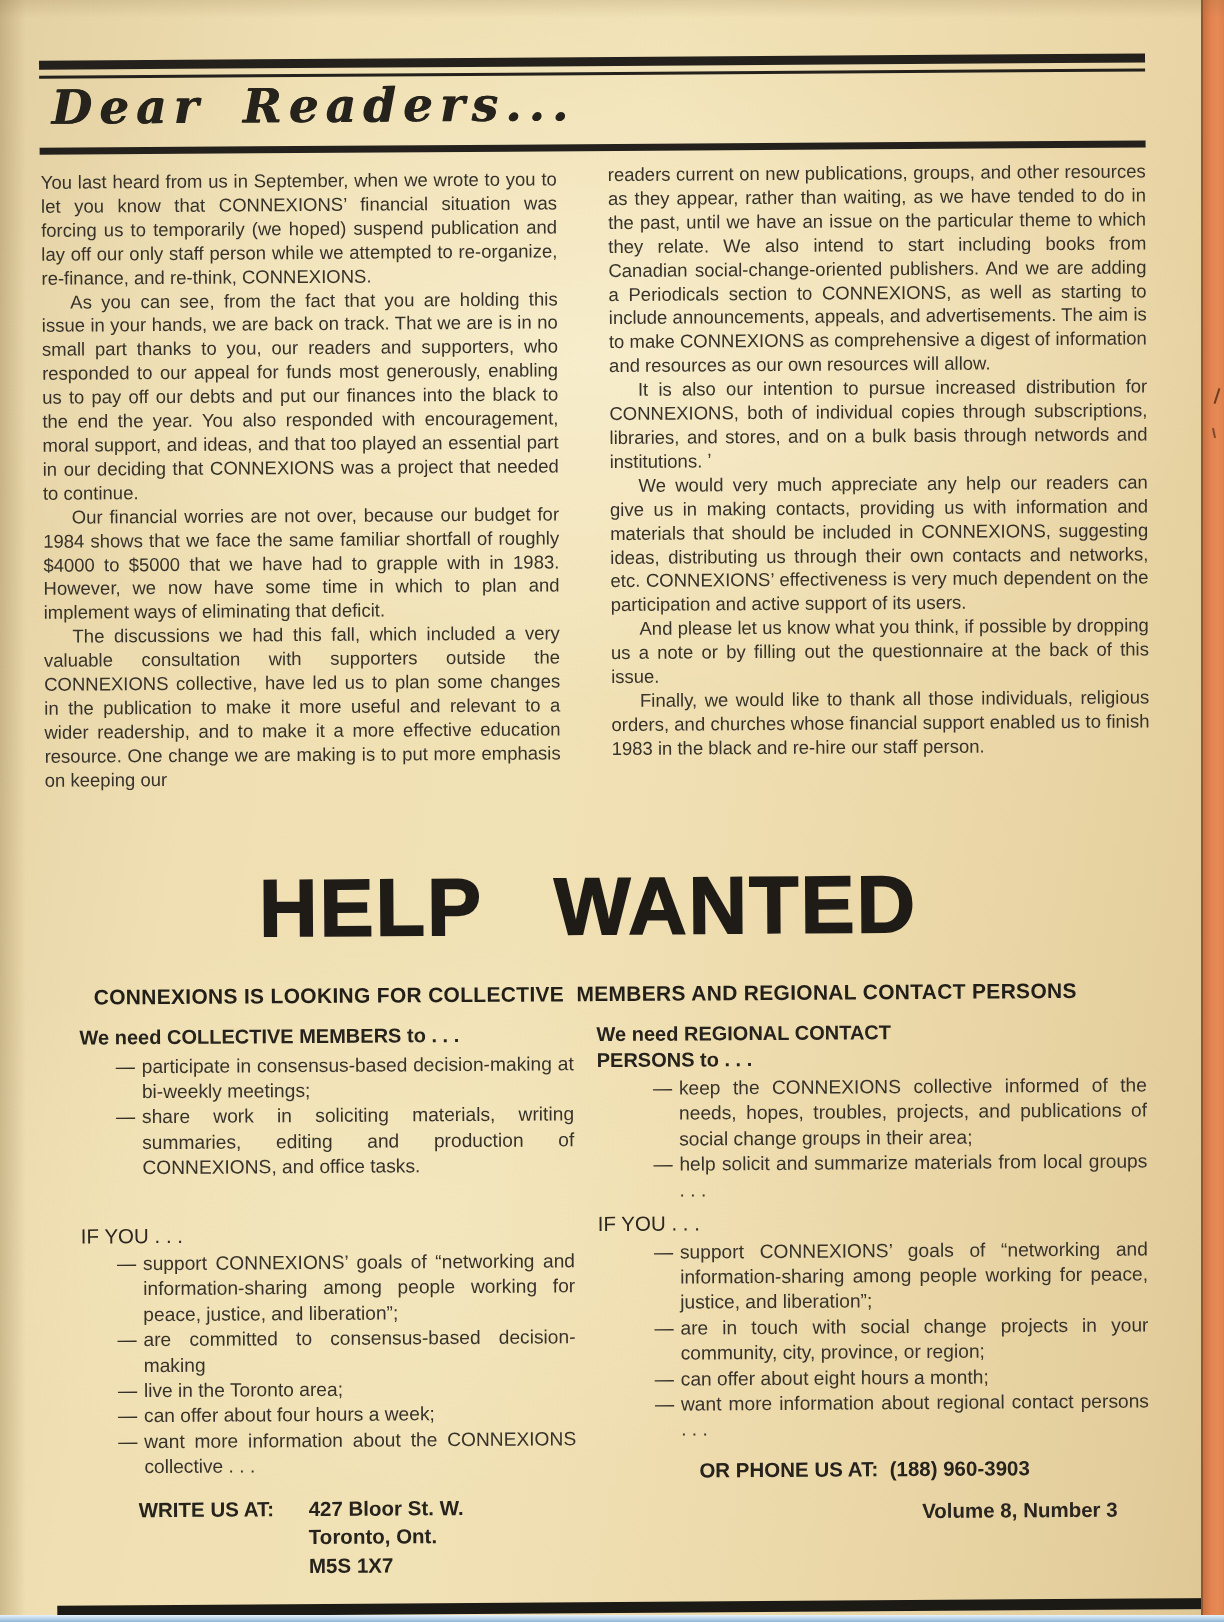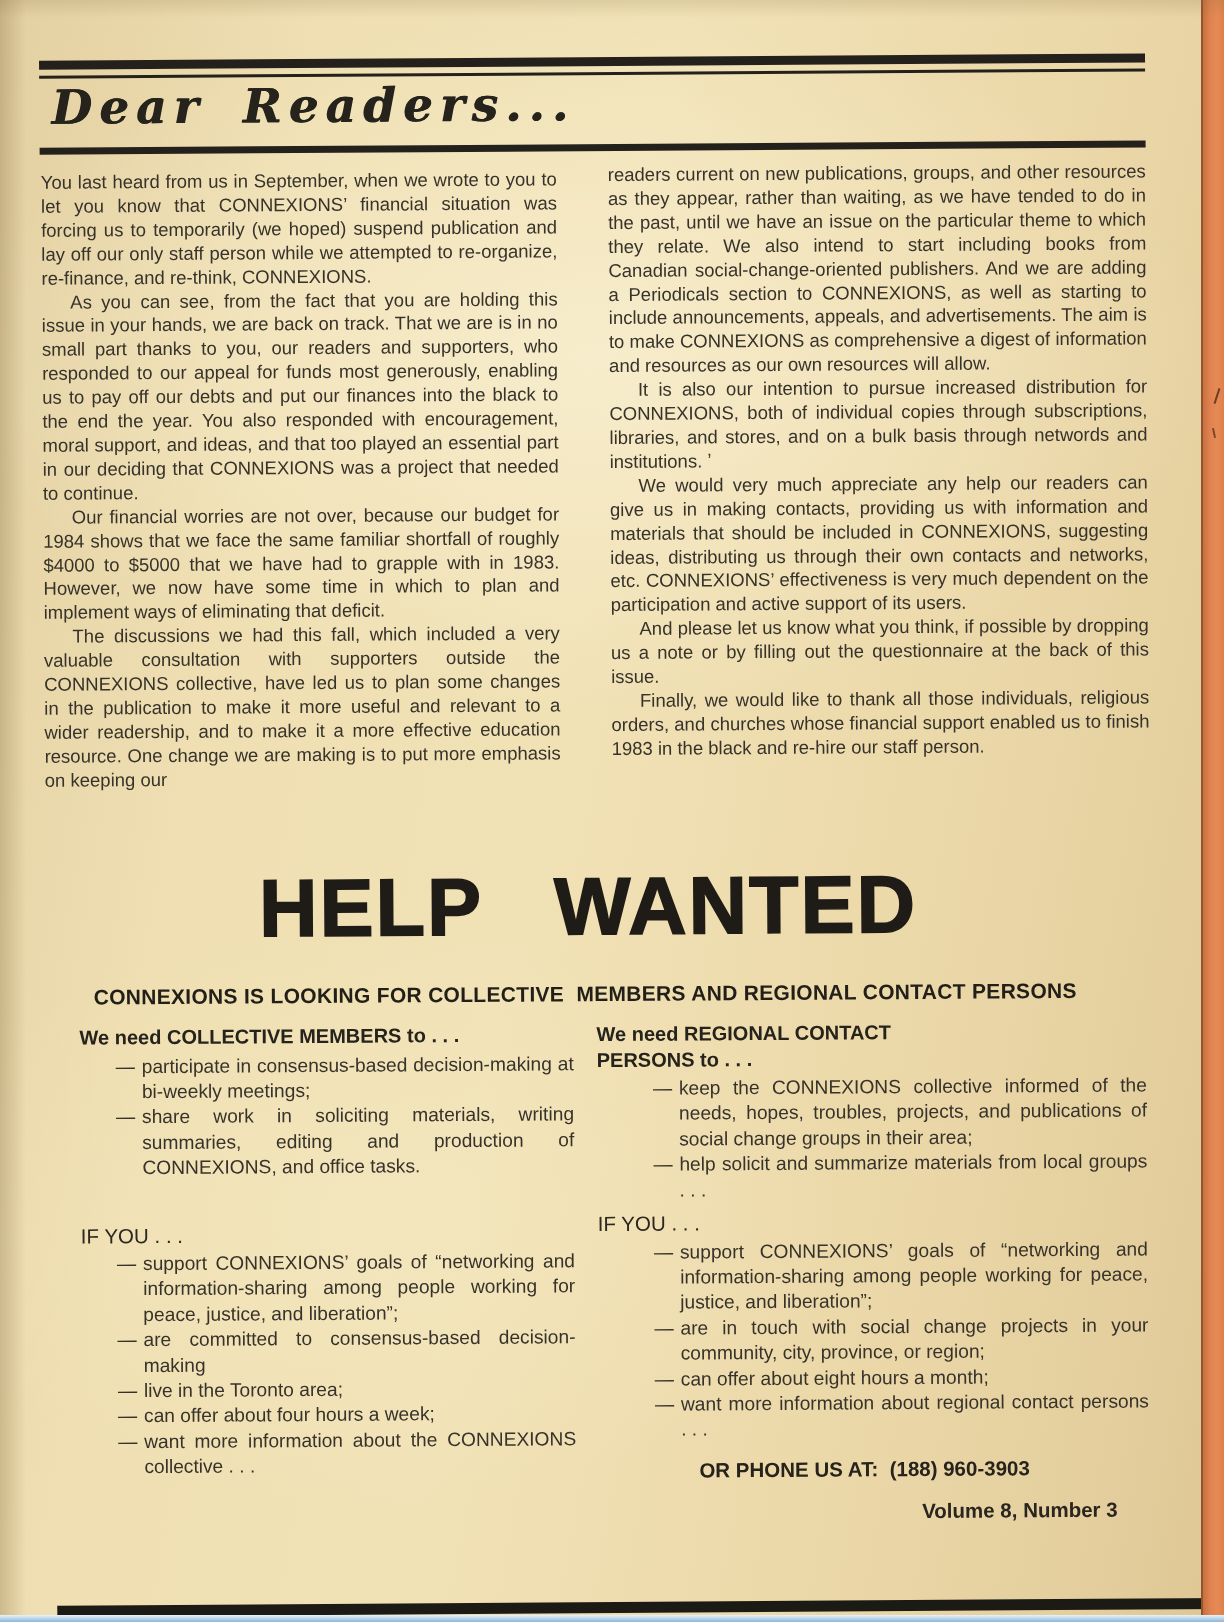--- a/index.html
+++ b/index.html
@@ -159,20 +159,26 @@
           <div class="bullet">
           <span class="dash">—</span>
           <span class="btext">can offer about four hours a week;</span>
         </div>
           <div class="bullet">
           <span class="dash">—</span>
           <span class="btext">want more information about the CONNEXIONS collective . . .</span>
         </div>
         </div>
       <div class="write-block">
+        <div class="write-label">WRITE US AT:</div>
+        <div class="write-address">
+            <div>427 Bloor St. W.</div>
+            <div>Toronto, Ont.</div>
+            <div>M5S 1X7</div>
+          </div>
       </div>
     </div>
 
     <div class="col col-hw-right">
       <div class="need-heading narrow">We need REGIONAL CONTACT PERSONS to . . .</div>
       <div class="bullets">
           <div class="bullet">
           <span class="dash">—</span>
           <span class="btext">keep the CONNEXIONS collective informed of the needs, hopes, troubles, projects, and publications of social change groups in their area;</span>
         </div>

